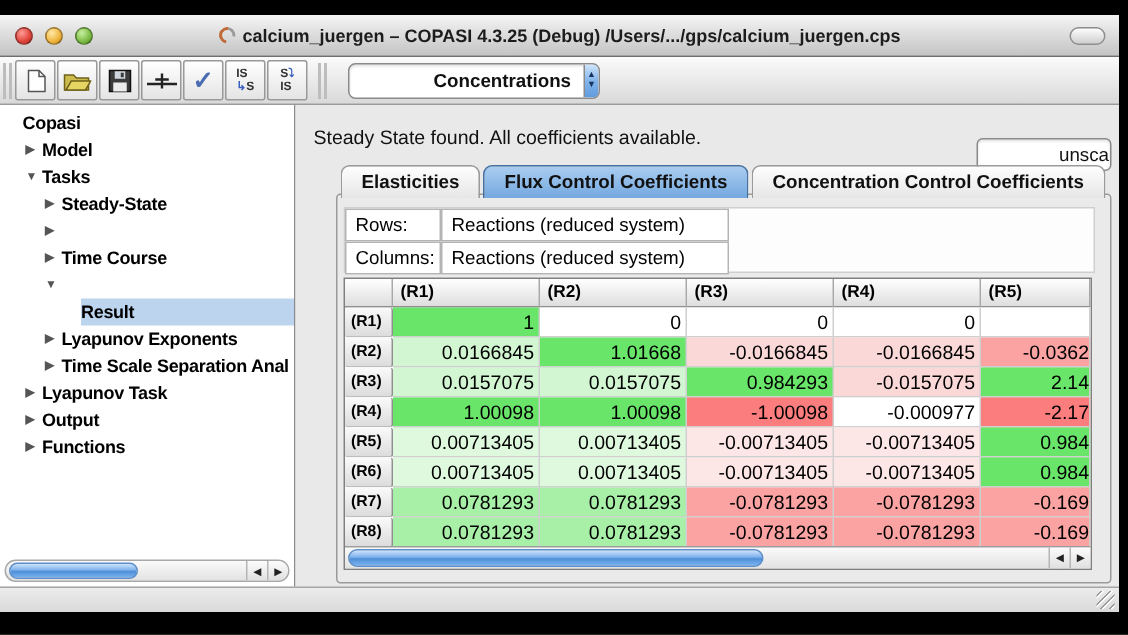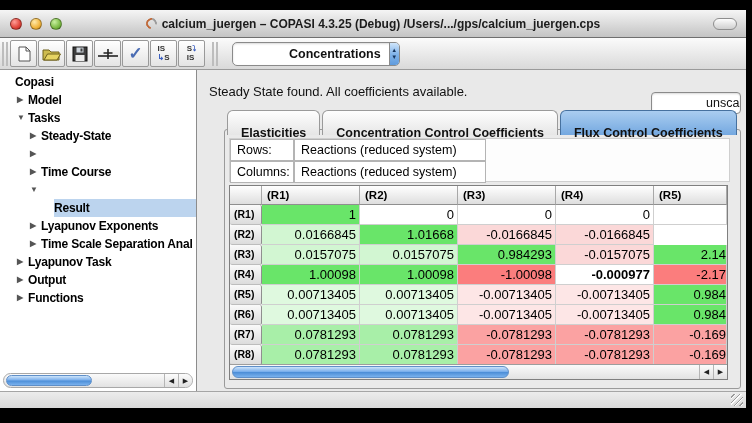--- a/index.html
+++ b/index.html
@@ -67,21 +67,21 @@
   .sidebar .hscrollbar { position:absolute; left:3px; right:3px; bottom:3px; }
   .sidebar .thumb { left:2px; width:86px; }
 
   
   .content { flex:1; position:relative; background:#e9e9e9; }
   .status-text { position:absolute; top:14px; left:12px; font-size:13px; color:#111; }
   .combo.unscaled { position:absolute; top:22px; right:5px; width:90px; height:22px; border-radius:4px; }
   .combo.unscaled .val { font-weight:normal; font-size:12.5px; padding:0 6px; }
 
   .tabbar { position:absolute; top:40px; left:30px; display:flex; z-index:2; }
-  .tab { height:22px; line-height:20px; padding:12px 13px; font-size:12.5px; font-weight:bold; color:#111;
+  .tab { height:22px; line-height:20px; padding:0 13px; font-size:12.5px; font-weight:bold; color:#111;
          border:1px solid #9a9a9a; border-bottom:none; border-radius:6px 6px 0 0; margin-right:2px;
          background:linear-gradient(#fefefe,#e6e6e6); white-space:nowrap; }
   .tab.selected { background:linear-gradient(#aacdf0 ,#74a8e0); border-color:#46719f; }
 
   .groupbox { position:absolute; left:27px; right:5px; top:59px; bottom:2px;
               border:1px solid #9a9a9a; border-radius:3px; background:#eaeaea; }
 
   .infotable { position:absolute; top:8px; left:4px; right:10px; height:44px; background:#fdfdfd;
                border:1px solid #cfcfcf; font-size:12.5px; color:#000; }
   .inforow { display:flex; height:22px; }
@@ -253,22 +253,22 @@
       <div class="content">
         <div class="status-text">Steady State found. All coefficients available.</div>
 
         <div class="combo unscaled">
           <span class="val">unscaled</span>
           <span class="step">▲<br>▼</span>
         </div>
 
         <div class="tabbar">
             <div class="tab">Elasticities</div>
+            <div class="tab selected">Flux Control Coefficients</div>
             <div class="tab">Concentration Control Coefficients</div>
-            <div class="tab selected">Flux Control Coefficients</div>
           </div>
 
         <div class="groupbox">
 
           <div class="infotable">
             <div class="inforow">
               <div class="infocell k">Rows:</div>
               <div class="infocell v">Reactions (reduced system)</div>
             </div>
             <div class="inforow">
@@ -295,35 +295,36 @@
                     <div class="td" style="background: rgb(255, 255, 255);">0</div>
                     <div class="td" style="background: rgb(255, 255, 255);">0</div>
                     <div class="td last" style="background: rgb(255, 255, 255);"></div>
                   </div>
                   <div class="tr">
                     <div class="rh">(R2)</div>
                     <div class="td" style="background: rgb(210, 246, 210);">0.0166845</div>
                     <div class="td" style="background: rgb(105, 229, 105);">1.01668</div>
                     <div class="td" style="background: rgb(251, 216, 216);">-0.0166845</div>
                     <div class="td" style="background: rgb(251, 216, 216);">-0.0166845</div>
+                    <div class="td last" style="background: rgb(251, 162, 162);">-0.0362</div>
                   </div>
                   <div class="tr">
                     <div class="rh">(R3)</div>
                     <div class="td" style="background: rgb(210, 246, 210);">0.0157075</div>
                     <div class="td" style="background: rgb(210, 246, 210);">0.0157075</div>
                     <div class="td" style="background: rgb(105, 229, 105);">0.984293</div>
                     <div class="td" style="background: rgb(251, 216, 216);">-0.0157075</div>
                     <div class="td last" style="background: rgb(105, 229, 105);">2.14</div>
                   </div>
                   <div class="tr">
                     <div class="rh">(R4)</div>
                     <div class="td" style="background: rgb(105, 229, 105);">1.00098</div>
                     <div class="td" style="background: rgb(105, 229, 105);">1.00098</div>
                     <div class="td" style="background: rgb(251, 125, 125);">-1.00098</div>
-                    <div class="td" style="background: rgb(255, 255, 255); font-weight: bold;">-0.000977</div>
+                    <div class="td" style="background: rgb(255, 255, 255);">-0.000977</div>
                     <div class="td last" style="background: rgb(251, 125, 125);">-2.17</div>
                   </div>
                   <div class="tr">
                     <div class="rh">(R5)</div>
                     <div class="td" style="background: rgb(223, 249, 223);">0.00713405</div>
                     <div class="td" style="background: rgb(223, 249, 223);">0.00713405</div>
                     <div class="td" style="background: rgb(253, 230, 230);">-0.00713405</div>
                     <div class="td" style="background: rgb(253, 230, 230);">-0.00713405</div>
                     <div class="td last" style="background: rgb(105, 229, 105);">0.984</div>
                   </div>

